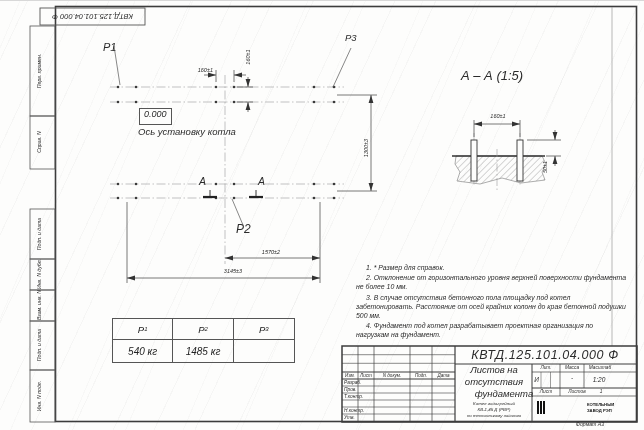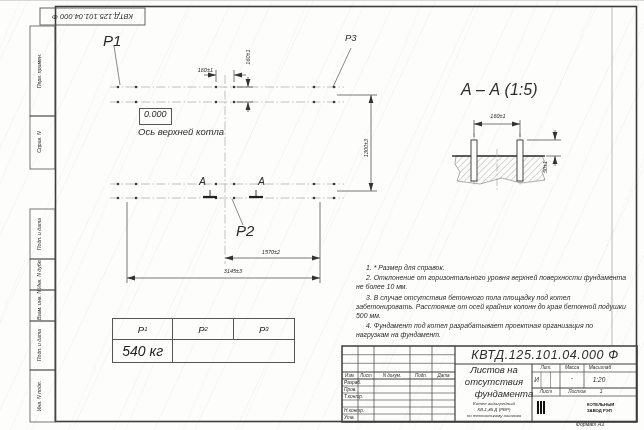--- a/index.html
+++ b/index.html
@@ -19,21 +19,21 @@
   .note{white-space:normal;text-indent:10px;margin:0 0 1px 0;}
   .lvlbox{position:absolute;border:0.9px solid #555;background:#fdfdfc;}
   
   .ptable{position:absolute;left:112px;top:317px;width:181px;height:43px;
           border:1px solid #555;display:grid;grid-template-columns:1fr 1fr 1fr;grid-template-rows:21px 22px;}
   .ptable .cell{border-right:1px solid #555;border-bottom:1px solid #555;
           display:flex;align-items:center;justify-content:center;font-style:italic;color:#222;}
   .ptable .cell:nth-child(3n){border-right:none;}
   .ptable .cell:nth-child(n+4){border-bottom:none;}
   .ptable .hdr{font-size:9.5px;}
-  .ptable .val{font-size:14px;}
+  .ptable .val{font-size:10px;}
   sub{font-size:6px;}
   .logo-bars{position:absolute;left:537px;top:400px;width:10px;height:13px;
      background:repeating-linear-gradient(90deg,#111 0 1.6px,transparent 1.6px 3.2px);}
   .kvzr{font-style:normal;font-weight:700;letter-spacing:0.5px;color:#111;}
   .cap{font-style:normal;font-weight:700;color:#111;}
 </style>
 </head>
 <body>
 
 <div class="sheet">
@@ -186,39 +186,39 @@
   <div class="t r180 ctr" style="left:40px;top:7px;width:105px;height:17px;line-height:17px;font-size:7.5px;">КВТД.125.101.04.000 Ф</div>
 
   <div class="t r90 ctr" style="left:2px;top:65px;width:80px;height:10px;font-size:5.2px;">Перв. примен.</div>
   <div class="t r90 ctr" style="left:2px;top:136px;width:80px;height:10px;font-size:5.2px;">Справ. N</div>
   <div class="t r90 ctr" style="left:2px;top:228px;width:80px;height:10px;font-size:5.2px;">Подп. и дата</div>
   <div class="t r90 ctr" style="left:2px;top:268px;width:80px;height:10px;font-size:5.2px;">Инв. N дубл.</div>
   <div class="t r90 ctr" style="left:2px;top:299px;width:80px;height:10px;font-size:5.2px;">Взам. инв. N</div>
   <div class="t r90 ctr" style="left:2px;top:339px;width:80px;height:10px;font-size:5.2px;">Подп. и дата</div>
   <div class="t r90 ctr" style="left:2px;top:390px;width:80px;height:10px;font-size:5.2px;">Инв. N подл.</div>
 
-  <div class="t" style="left:103px;top:32px;font-size:15px;">P1</div>
+  <div class="t" style="left:103px;top:40px;font-size:11px;">P1</div>
   <div class="t" style="left:345px;top:32px;font-size:9.5px;">P3</div>
-  <div class="t" style="left:236px;top:222px;font-size:15px;">P2</div>
+  <div class="t" style="left:236px;top:222px;font-size:12px;">P2</div>
 
   <div class="t" style="left:187px;top:66px;width:26px;text-align:right;font-size:5.5px;">160±1</div>
   <div class="t r90 ctr" style="left:236px;top:52px;width:26px;height:8px;font-size:5.5px;">160±1</div>
   <div class="t r90 ctr" style="left:352px;top:143px;width:30px;height:8px;font-size:5.5px;">1300±3</div>
   <div class="t ctr" style="left:248px;top:248px;width:46px;font-size:5.5px;">1570±2</div>
   <div class="t ctr" style="left:203px;top:267px;width:60px;font-size:5.5px;">3145±3</div>
 
   <div class="lvlbox" style="left:139px;top:107px;width:31px;height:15px;">
     <div class="t" style="left:4px;top:1px;font-size:9px;">0.000</div>
   </div>
-  <div class="t" style="left:138px;top:126px;font-size:9.5px;">Ось верхней котла</div>
+  <div class="t" style="left:138px;top:126px;font-size:9.5px;">Ось установку котла</div>
 
   <div class="t" style="left:199px;top:175px;font-size:10.5px;">А</div>
   <div class="t" style="left:258px;top:175px;font-size:10.5px;">А</div>
 
-  <div class="t" style="left:461px;top:80px;font-size:16px;">А – А (1:5)</div>
+  <div class="t" style="left:461px;top:68px;font-size:13px;">А – А (1:5)</div>
   <div class="t ctr" style="left:476px;top:112px;width:44px;font-size:5.5px;">160±1</div>
   <div class="t r90 ctr" style="left:533px;top:162px;width:26px;height:8px;font-size:5.5px;">50±1</div>
 
   <div class="t" style="left:356px;top:262px;width:272px;font-size:6.9px;line-height:9.2px;white-space:normal;">
     <div class="note">1. * Размер для справок.</div>
     <div class="note">2. Отклонение от горизонтального уровня верхней поверхности фундамента не более 10 мм.</div>
     <div class="note">3. В случае отсутствия бетонного пола площадку под котел забетонировать. Расстояние от осей крайних колонн до края бетонной подушки 500 мм.</div>
     <div class="note">4. Фундамент под котел разрабатывает проектная организация по нагрузкам на фундамент.</div>
   </div>
 
@@ -229,20 +229,21 @@
     </div>
     <div class="cell hdr">
       <span>P</span>
         <sub>2</sub>
     </div>
     <div class="cell hdr">
       <span>P</span>
         <sub>3</sub>
     </div>
     <div class="cell val">540 кг</div>
+    <div class="cell val">1485 кг</div>
   </div>
 
   <div class="t ctr" style="left:457px;top:346px;width:176px;height:16px;line-height:16px;font-size:12.5px;letter-spacing:0.6px;">КВТД.125.101.04.000 Ф</div>
 
   <div class="t ctr" style="left:342px;top:371.5px;width:16px;font-size:4.6px;">Изм.</div>
   <div class="t ctr" style="left:358px;top:371.5px;width:16px;font-size:4.6px;">Лист</div>
   <div class="t ctr" style="left:374px;top:371.5px;width:36px;font-size:4.6px;">N докум.</div>
   <div class="t ctr" style="left:410px;top:371.5px;width:22px;font-size:4.6px;">Подп.</div>
   <div class="t ctr" style="left:432px;top:371.5px;width:23px;font-size:4.6px;">Дата</div>
 

